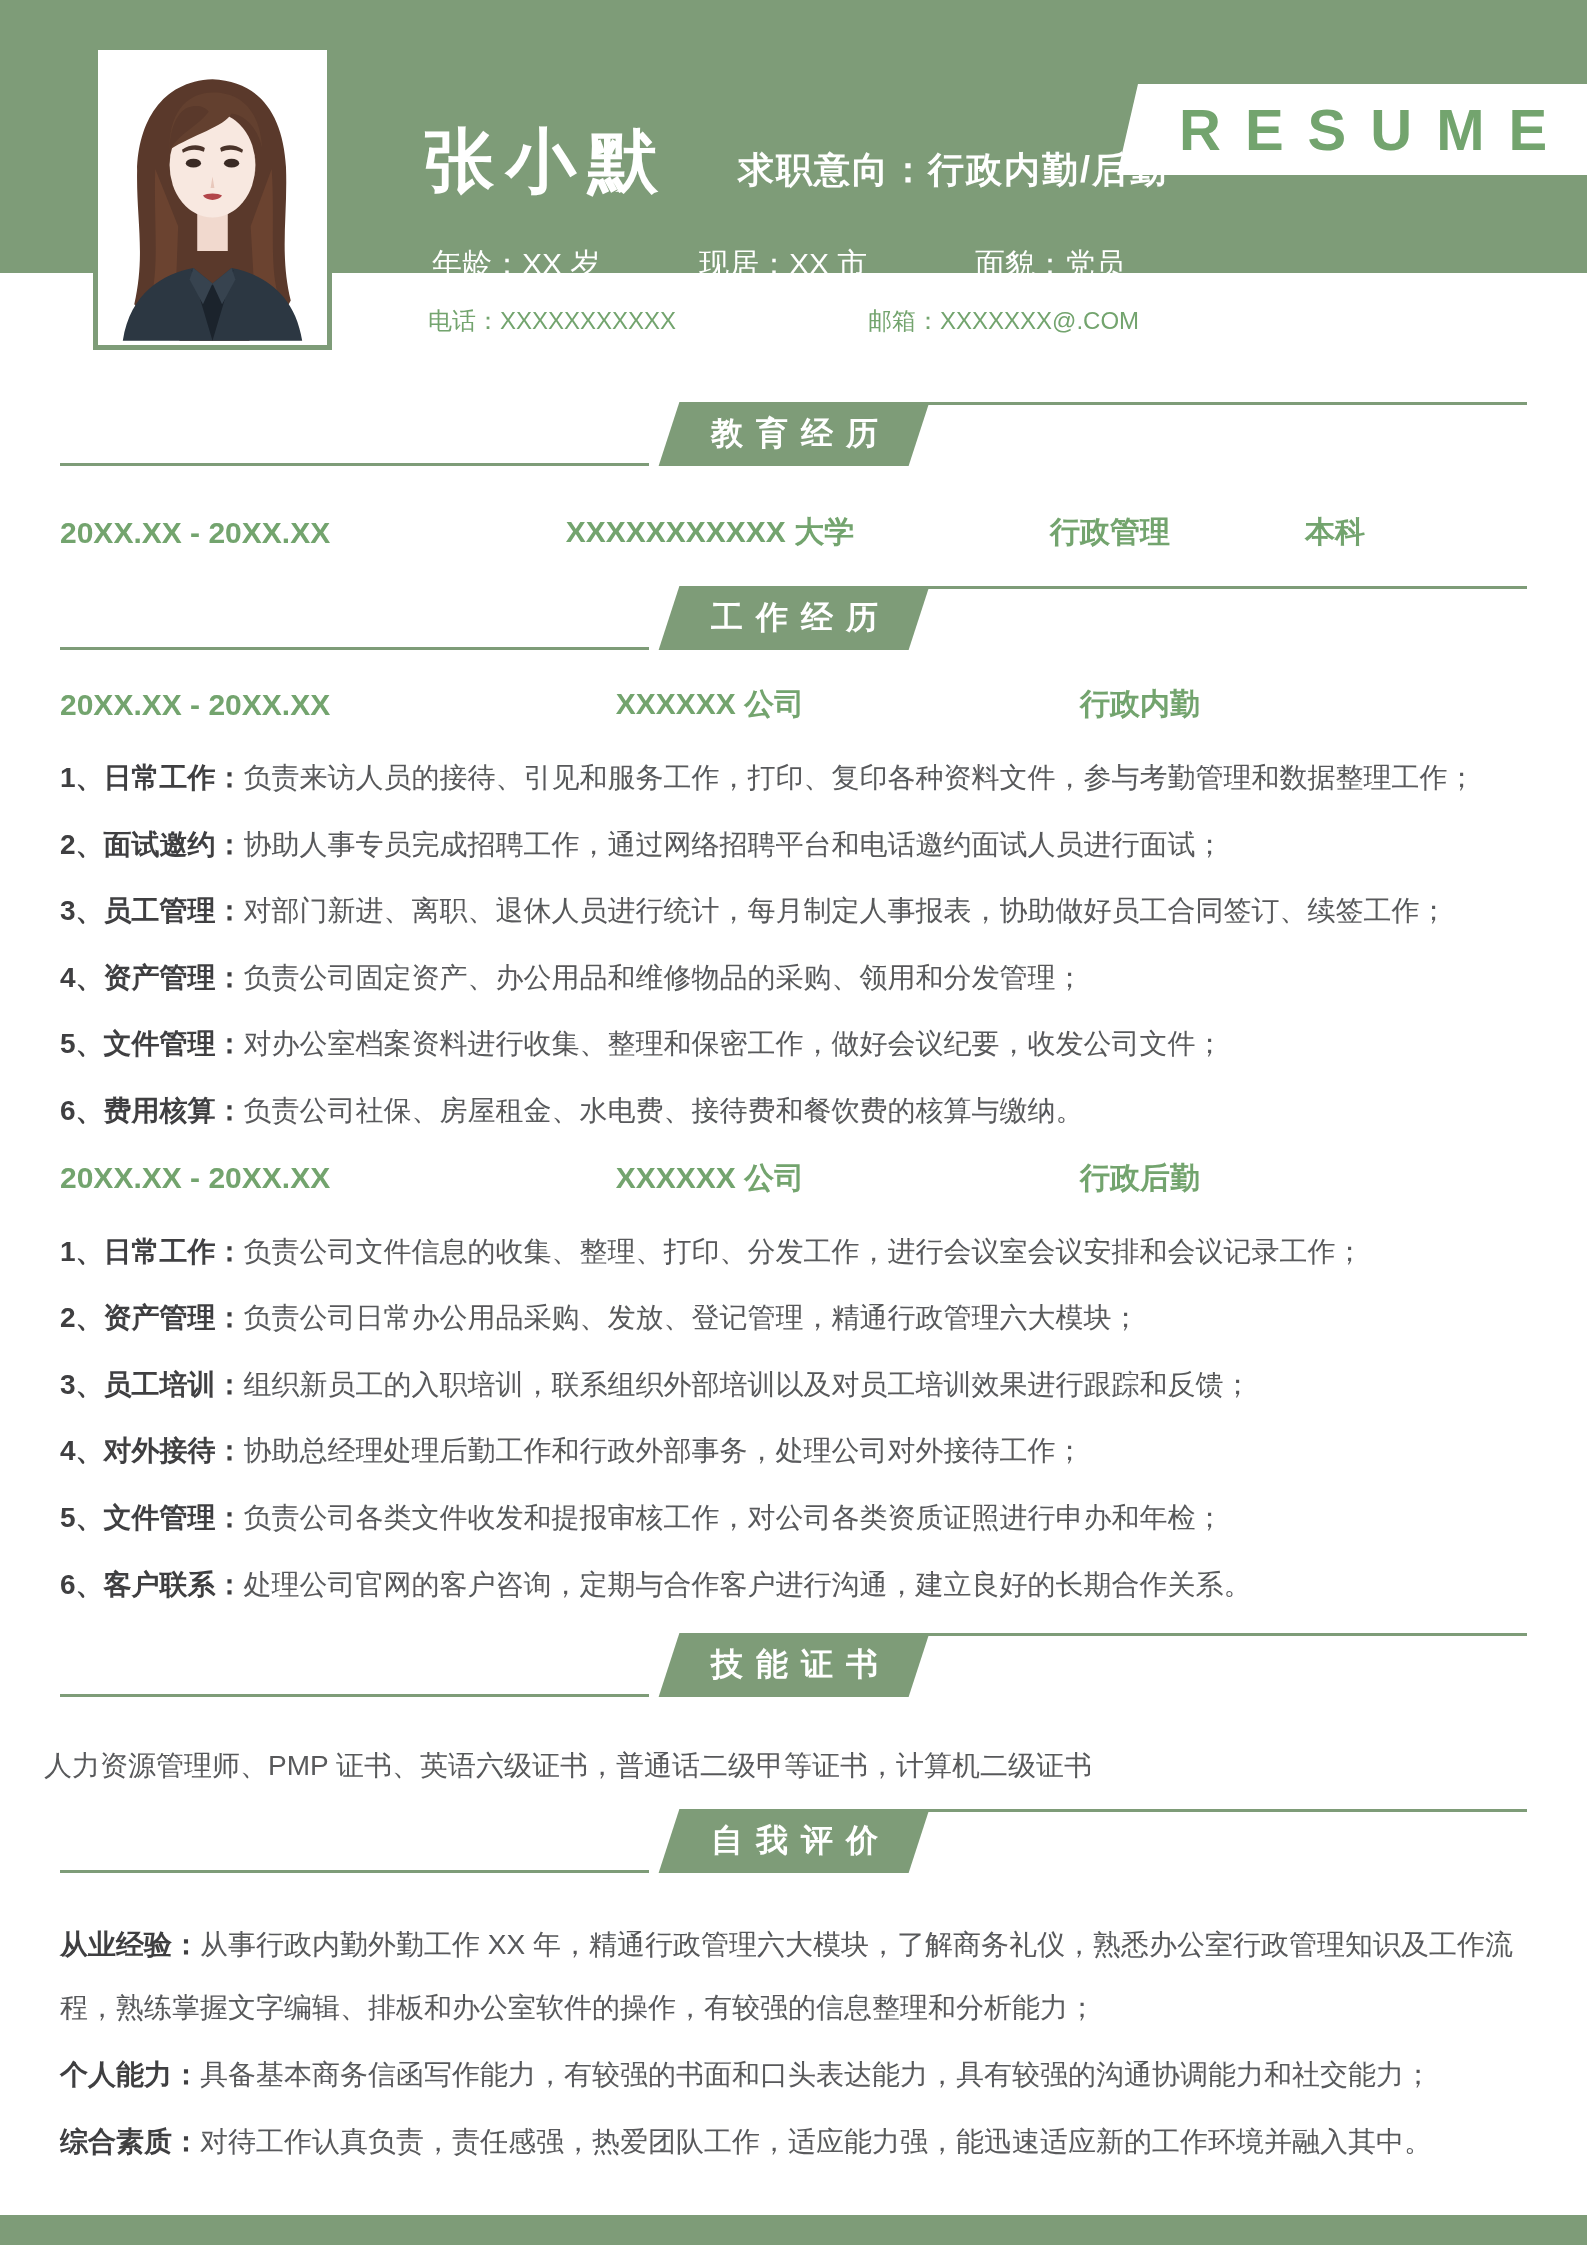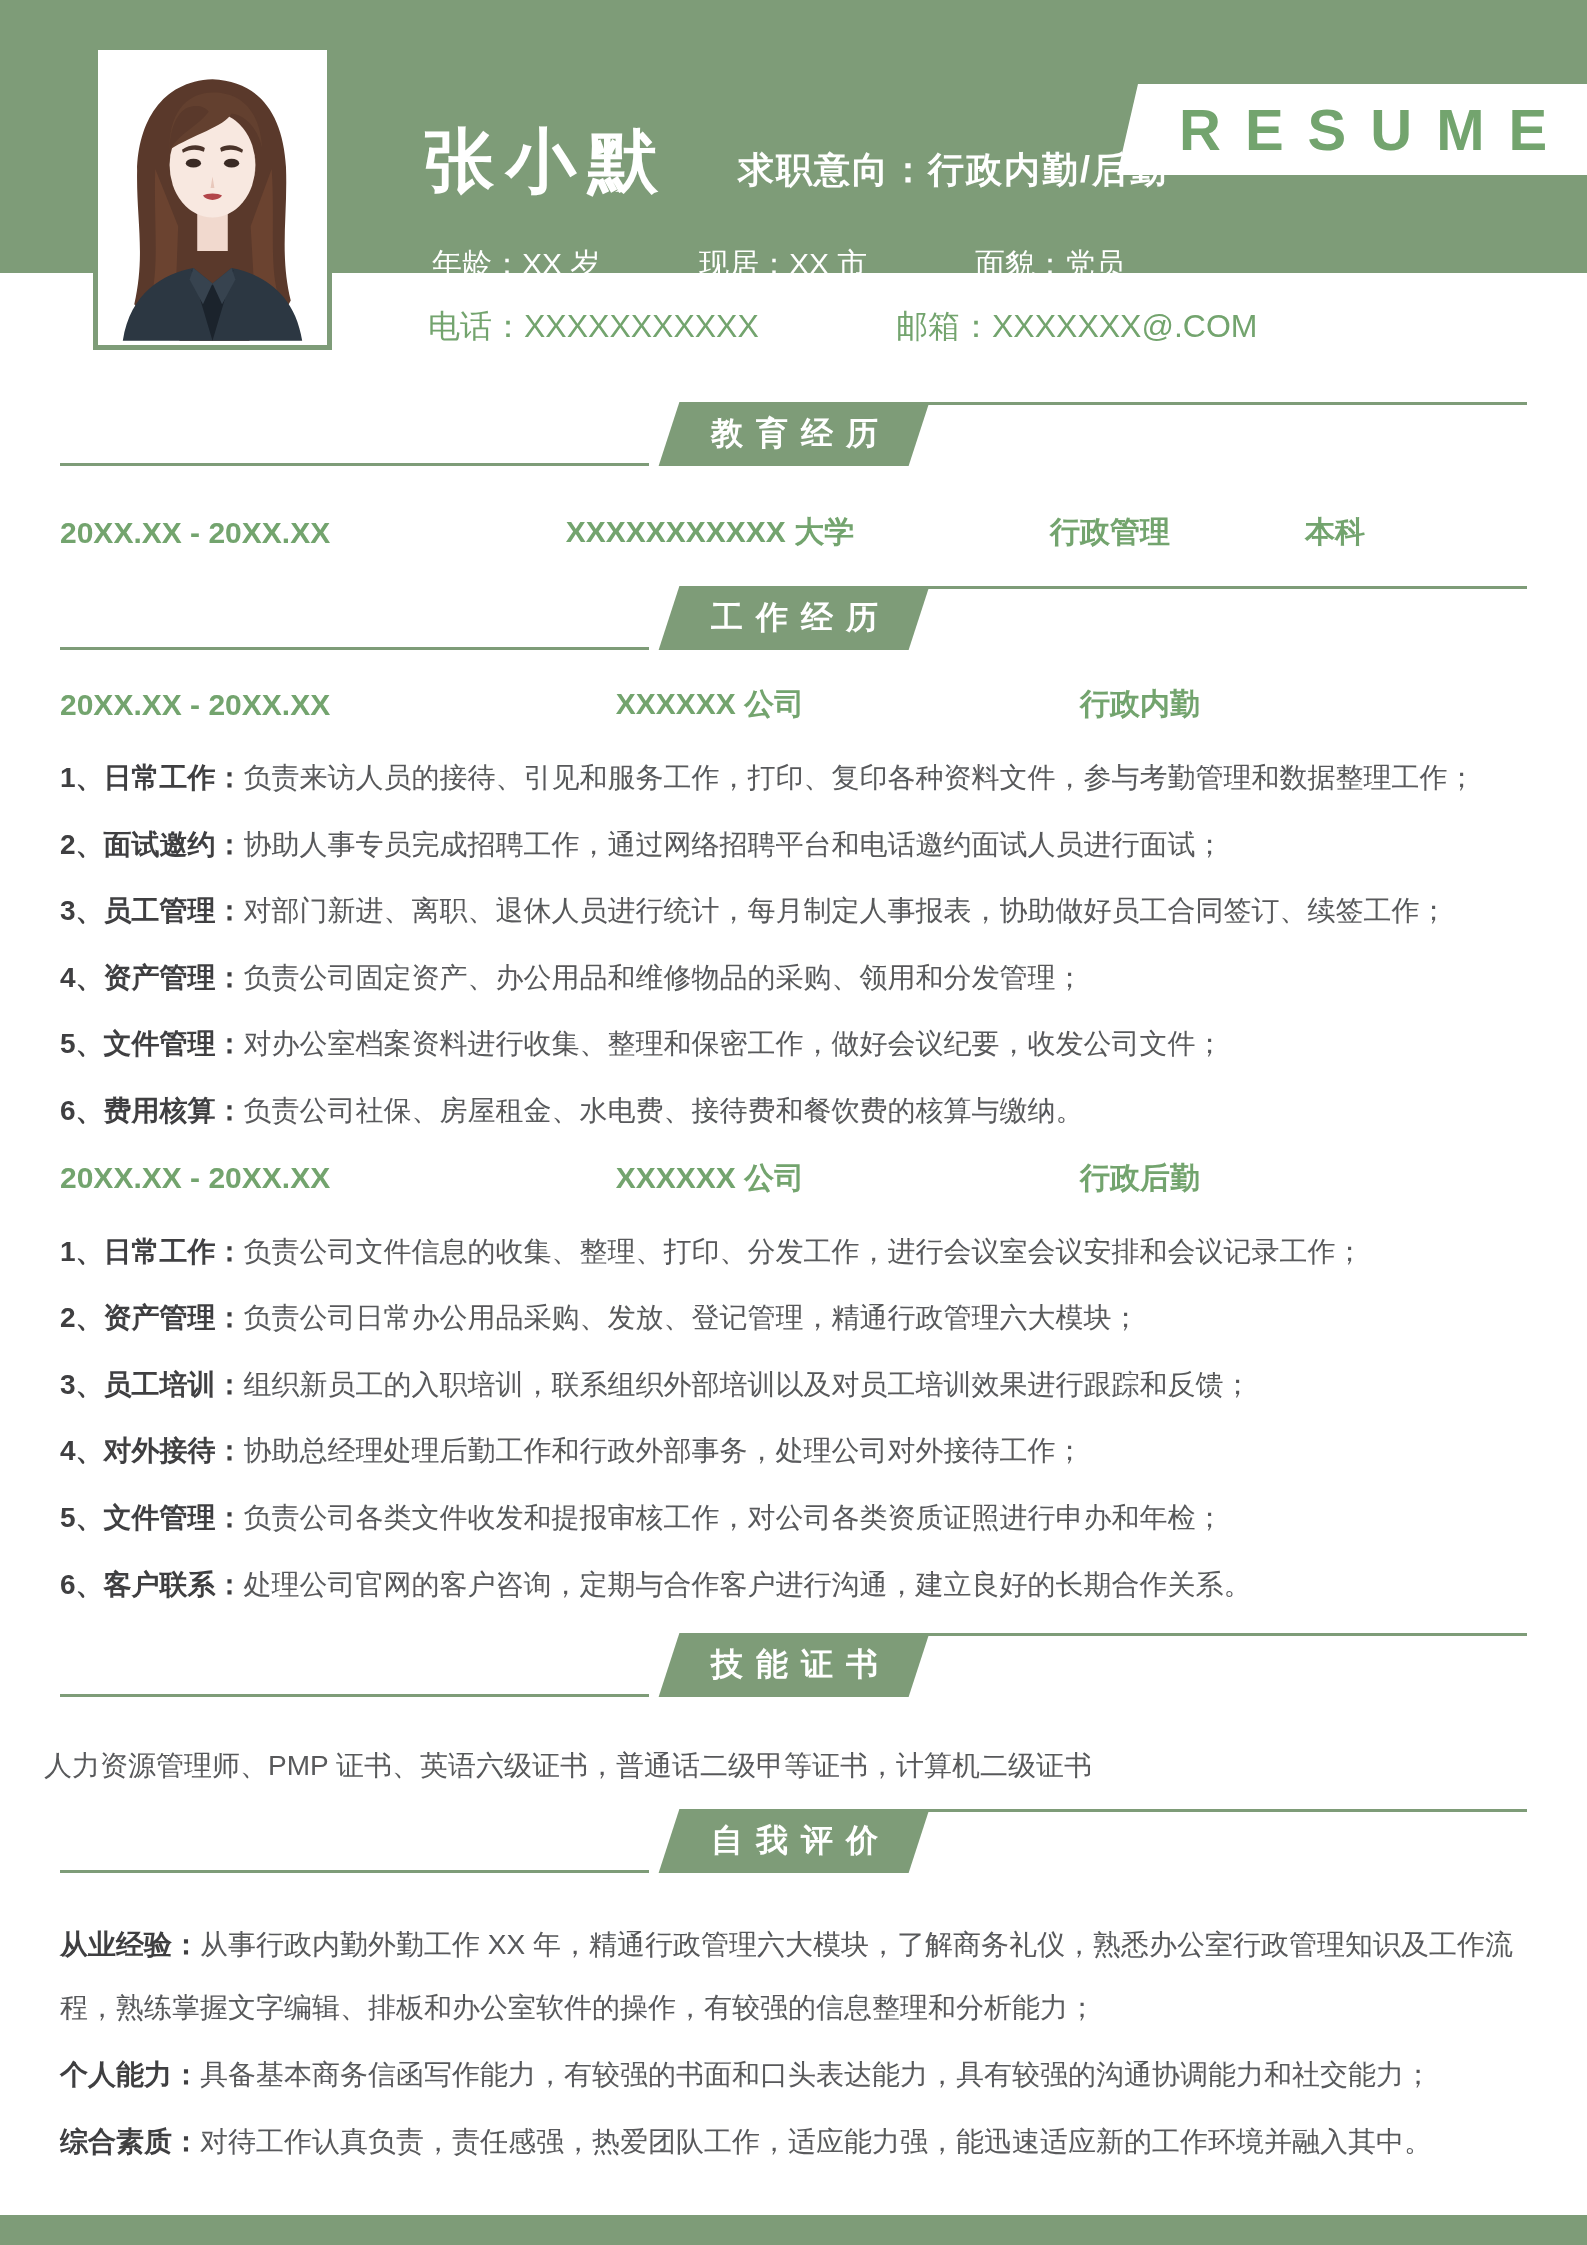--- a/index.html
+++ b/index.html
@@ -23,21 +23,21 @@
   .info-row{position:absolute;left:432px;top:226px;display:flex;color:#ffffff;font-size:30px;white-space:nowrap;}
   .info-pair{display:inline-block;margin-top:18px;}
   .info-pair.w1{width:267px;}
   .info-pair.w2{width:276px;}
   .resume-badge{position:absolute;top:84px;right:0;height:91px;width:470px;background:#ffffff;
     clip-path:polygon(21px 0, 100% 0, 100% 100%, 0 100%);
     display:flex;align-items:center;padding-left:62px;z-index:4;}
   .resume-badge span{font-size:58px;font-weight:700;color:var(--green-accent);letter-spacing:24px;line-height:1;}
 
   
-  .contact-row{display:flex;margin:32px 0 0 428px;font-size:32px;color:var(--green-accent);white-space:nowrap;height:44px;gap:28px;}
+  .contact-row{display:flex;margin:32px 0 0 428px;font-size:24px;color:var(--green-accent);white-space:nowrap;height:44px;}
   .contact-pair{display:inline-block;}
   .contact-pair.w1{width:440px;}
 
   
   .banner-row{position:relative;height:64px;margin:0 60px;}
   .banner-row .line{position:absolute;height:3px;background:var(--green);}
   .banner-row .line.left{left:0;bottom:0;width:calc(50% - 145px);}
   .banner-row .line.right{right:0;top:0;width:calc(50% - 121px);}
   .banner{position:absolute;left:50%;top:0;height:100%;width:250px;background:var(--green);
     transform:translateX(-50%) skewX(-18deg);display:flex;align-items:center;justify-content:center;}

